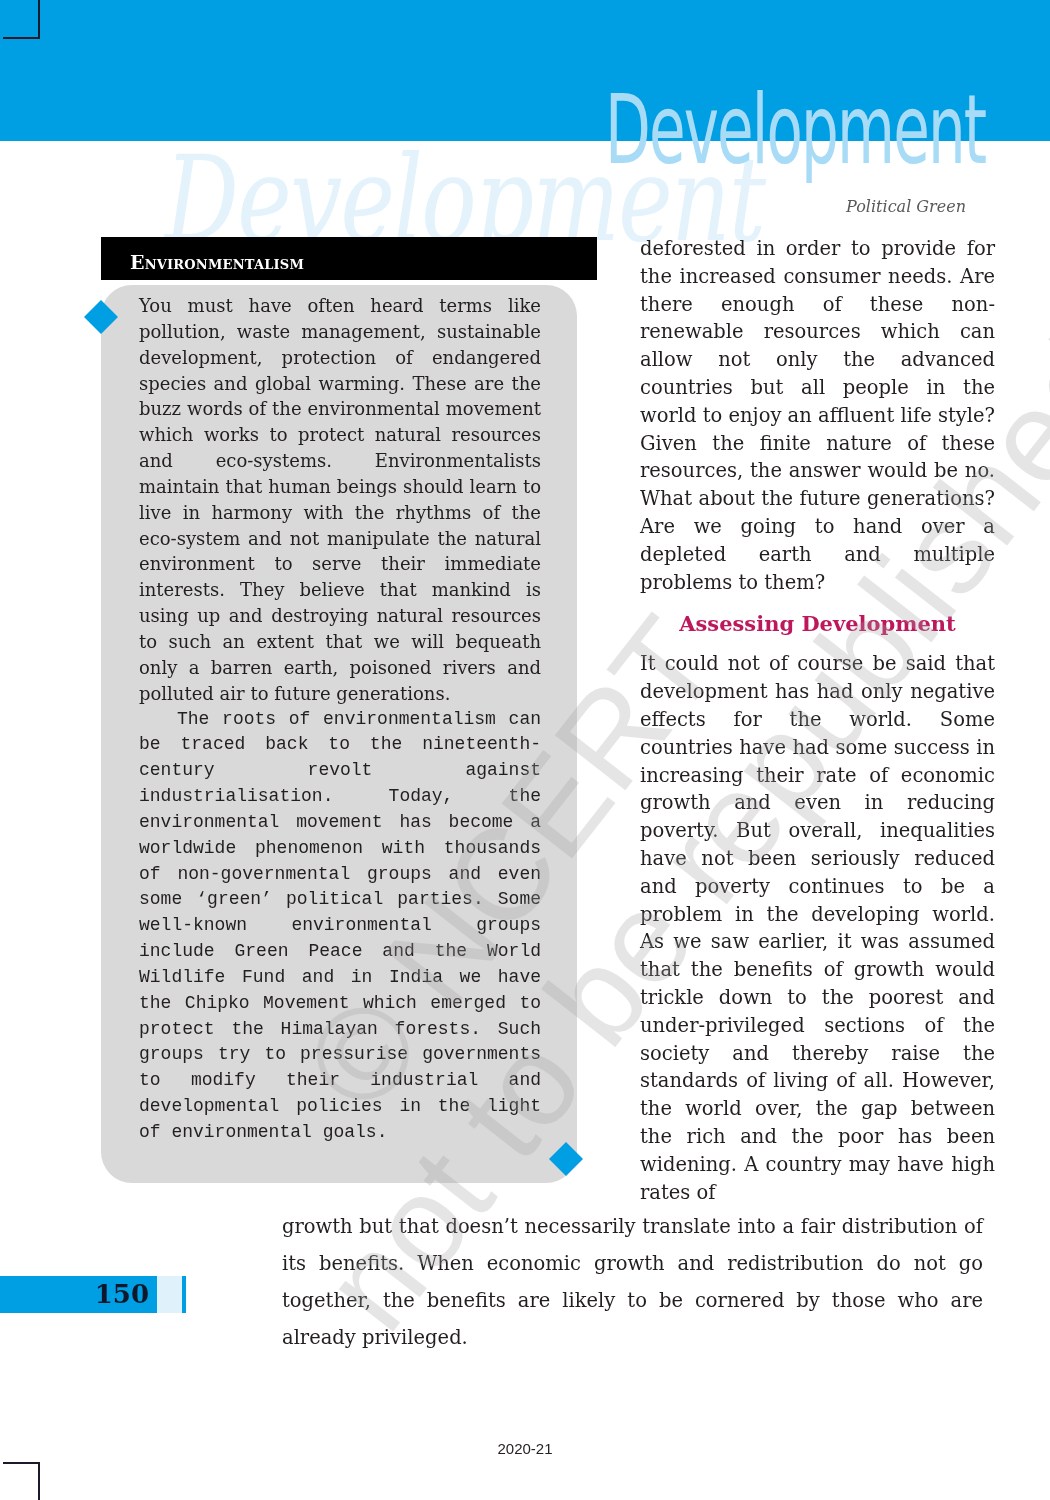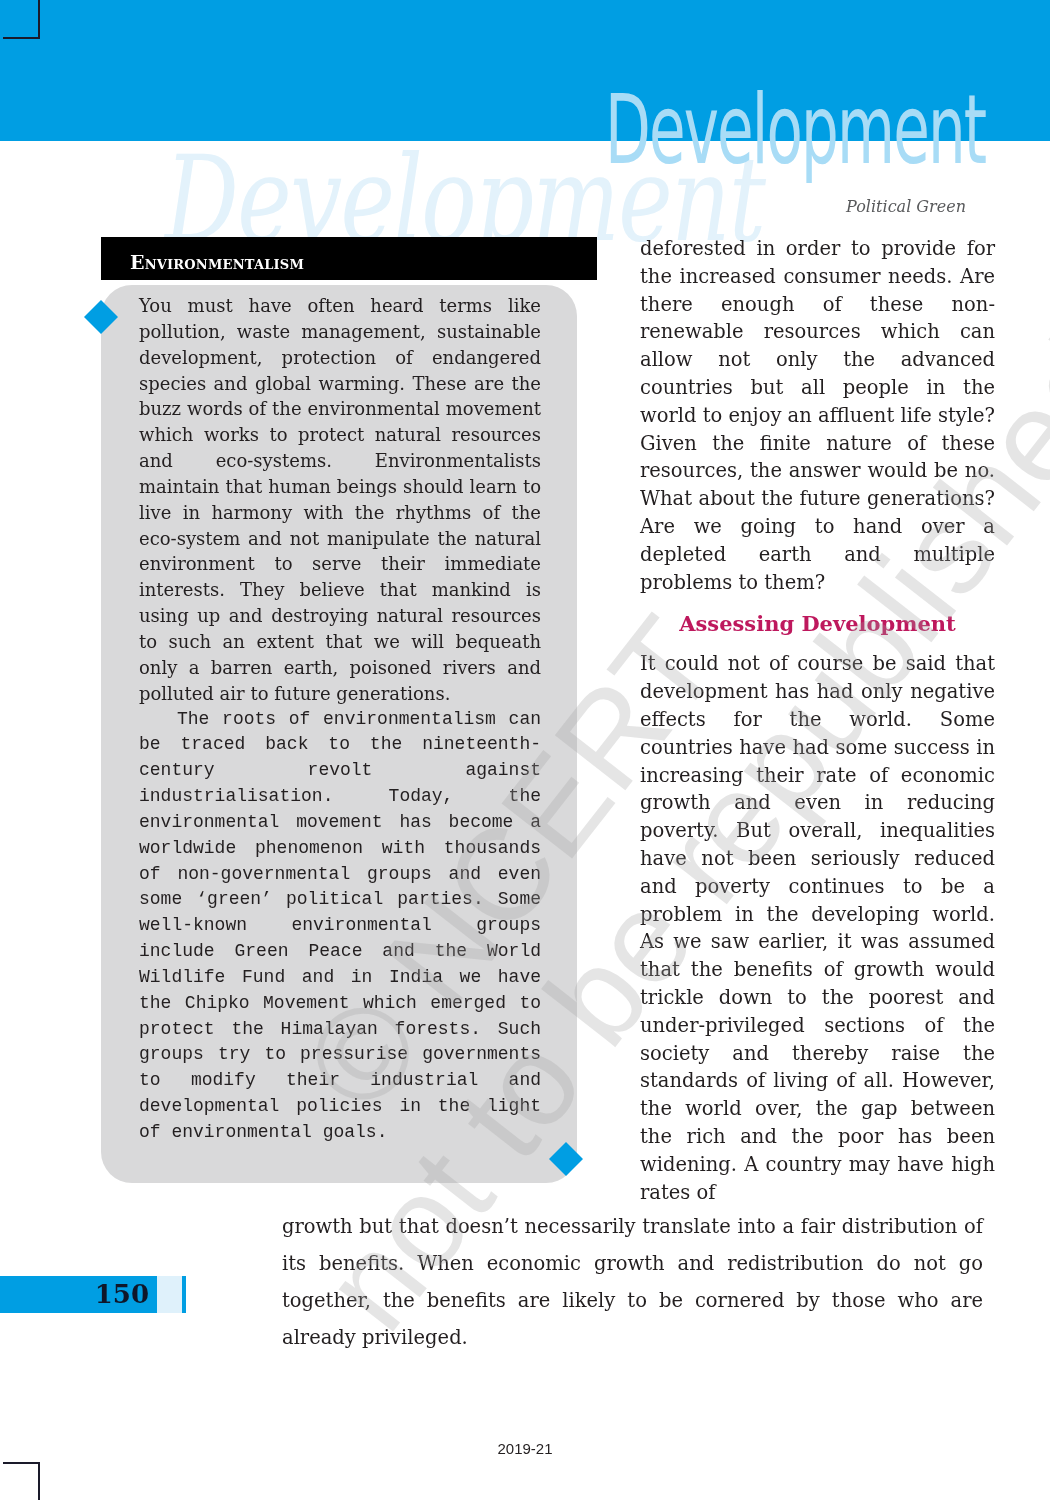--- a/index.html
+++ b/index.html
@@ -137,19 +137,19 @@
 <div class="full-width">
   <p style="margin:0">growth but that doesn’t necessarily translate into a fair distribution of its benefits. When economic growth and redistribution do not go together, the benefits are likely to be cornered by those who are already privileged.</p>
 </div>
 
 <div class="page-number-band">
   <span class="page-number">150</span>
 </div>
 <div class="page-number-light"></div>
 <div class="page-number-rule"></div>
 
-<div class="year-footer">2019-21</div>
+<div class="year-footer">2020-21</div>
 <div class="crop-mark crop-bottom"></div>
 
 <div class="copyright-watermark">
   <div>© NCERT</div>
   <div>not to be republished</div>
 </div>
 
 </body></html>

